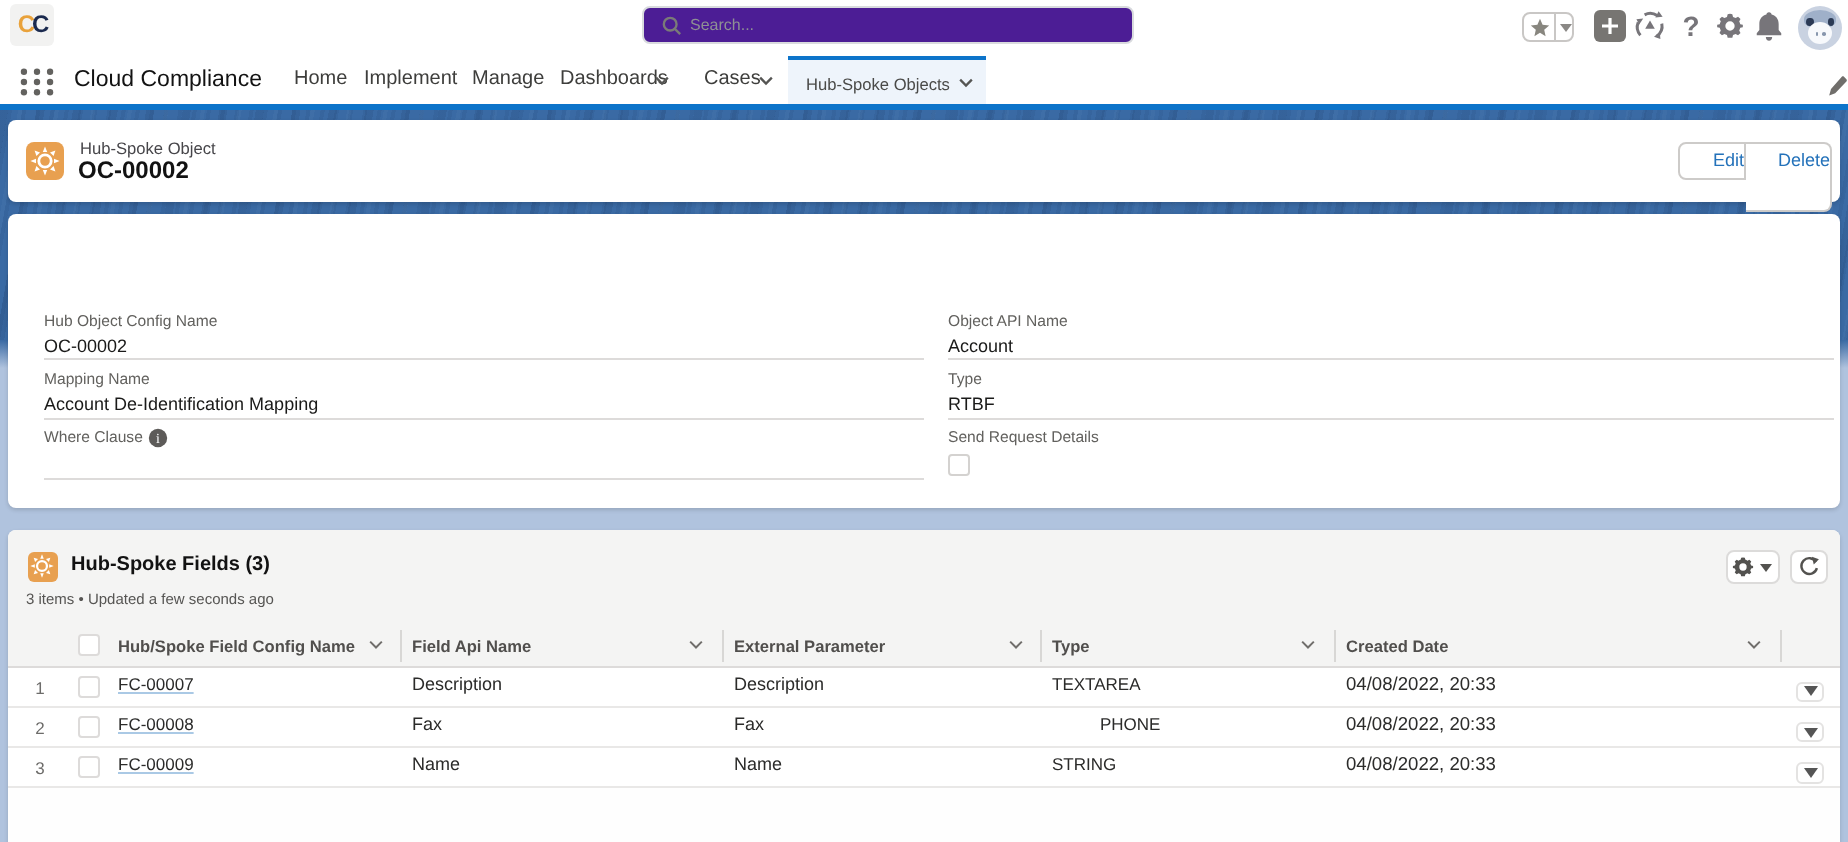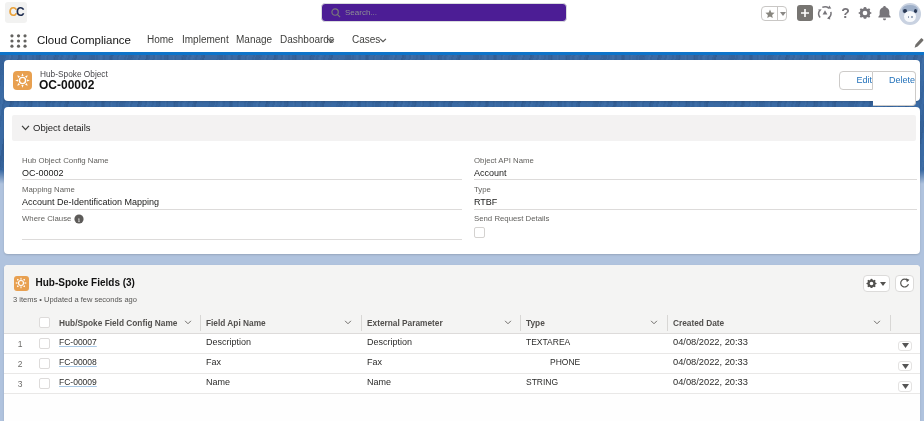--- a/index.html
+++ b/index.html
@@ -155,20 +155,26 @@
   <div class="abs tab" style="left:182px;">Implement</div>
   <div class="abs tab" style="left:236px;">Manage</div>
   <div class="abs tab" style="left:280px;">Dashboards</div>
   <svg class="abs tabchev" style="left:327px;" width="8" height="5" viewBox="0 0 9 6">
       <path d="M1 1 L4.5 4.5 L8 1" fill="none" stroke="#555553" stroke-width="1.4"></path>
     </svg>
   <div class="abs tab" style="left:352px;">Cases</div>
   <svg class="abs tabchev" style="left:379px;" width="8" height="5" viewBox="0 0 9 6">
       <path d="M1 1 L4.5 4.5 L8 1" fill="none" stroke="#555553" stroke-width="1.4"></path>
     </svg>
+  <div class="abs" id="activetab">
+      <span>Hub-Spoke Objects</span>
+    <svg style="position:absolute; left:85px; top:9px;" width="8" height="5" viewBox="0 0 9 6">
+        <path d="M1 1 L4.5 4.5 L8 1" fill="none" stroke="#555553" stroke-width="1.4"></path>
+      </svg>
+  </div>
   <svg class="abs" id="pencil" width="10" height="11" viewBox="0 0 10 11">
     <path d="M9.2 1.6 L8 0.4 C7.7 0.1 7.2 0.1 6.9 0.4 L1.5 6.5 L0.6 9.8 L3.6 8.6 L9.2 2.7 C9.5 2.4 9.5 1.9 9.2 1.6 Z" fill="#706e6b"></path>
   </svg>
 </div>
 
 <div class="abs card" id="hcard">
   <div class="abs" id="hicon">
     <svg style="position:absolute;left:2px;top:2px;" width="15" height="15" viewBox="0 0 15 15">
       <g fill="#fff">
         <path d="M7.5 0.2 L8.6 3 L6.4 3 Z"></path>
@@ -183,25 +189,20 @@
       <circle cx="7.5" cy="7.5" r="3.1" fill="none" stroke="#fff" stroke-width="1.4"></circle>
     </svg>
   </div>
   <div class="abs" id="hlabel">Hub-Spoke Object</div>
   <div class="abs" id="htitle">OC-00002</div>
   <div class="abs btn" id="btnedit">Edit</div>
   <div class="abs btn" id="btndelete">Delete</div>
 </div>
 
 <div class="abs card" id="dcard">
-  <div class="abs" id="sechead">Object details
-    <svg width="9" height="6" viewBox="0 0 10 7">
-        <path d="M1 1 L5 5.4 L9 1" fill="none" stroke="#3e3e3c" stroke-width="1.5"></path>
-      </svg>
-  </div>
 
   <div class="abs flabel" style="left:18px; top:50px;">Hub Object Config Name</div>
   <div class="abs fvalue" style="left:18px; top:61.5px;">OC-00002</div>
   <div class="abs fline" style="left:18px; top:72px; width:440px;"></div>
   <div class="abs flabel" style="left:18px; top:79px;">Mapping Name</div>
   <div class="abs fvalue" style="left:18px; top:90.5px;">Account De-Identification Mapping</div>
   <div class="abs fline" style="left:18px; top:101.5px; width:440px;"></div>
   <div class="abs flabel" style="left:18px; top:108px;">Where Clause</div>
   <svg class="abs" style="left:70px; top:106.5px;" width="10" height="10" viewBox="0 0 10 10">
       <circle cx="5" cy="5" r="4.6" fill="#5d5b59"></circle>

